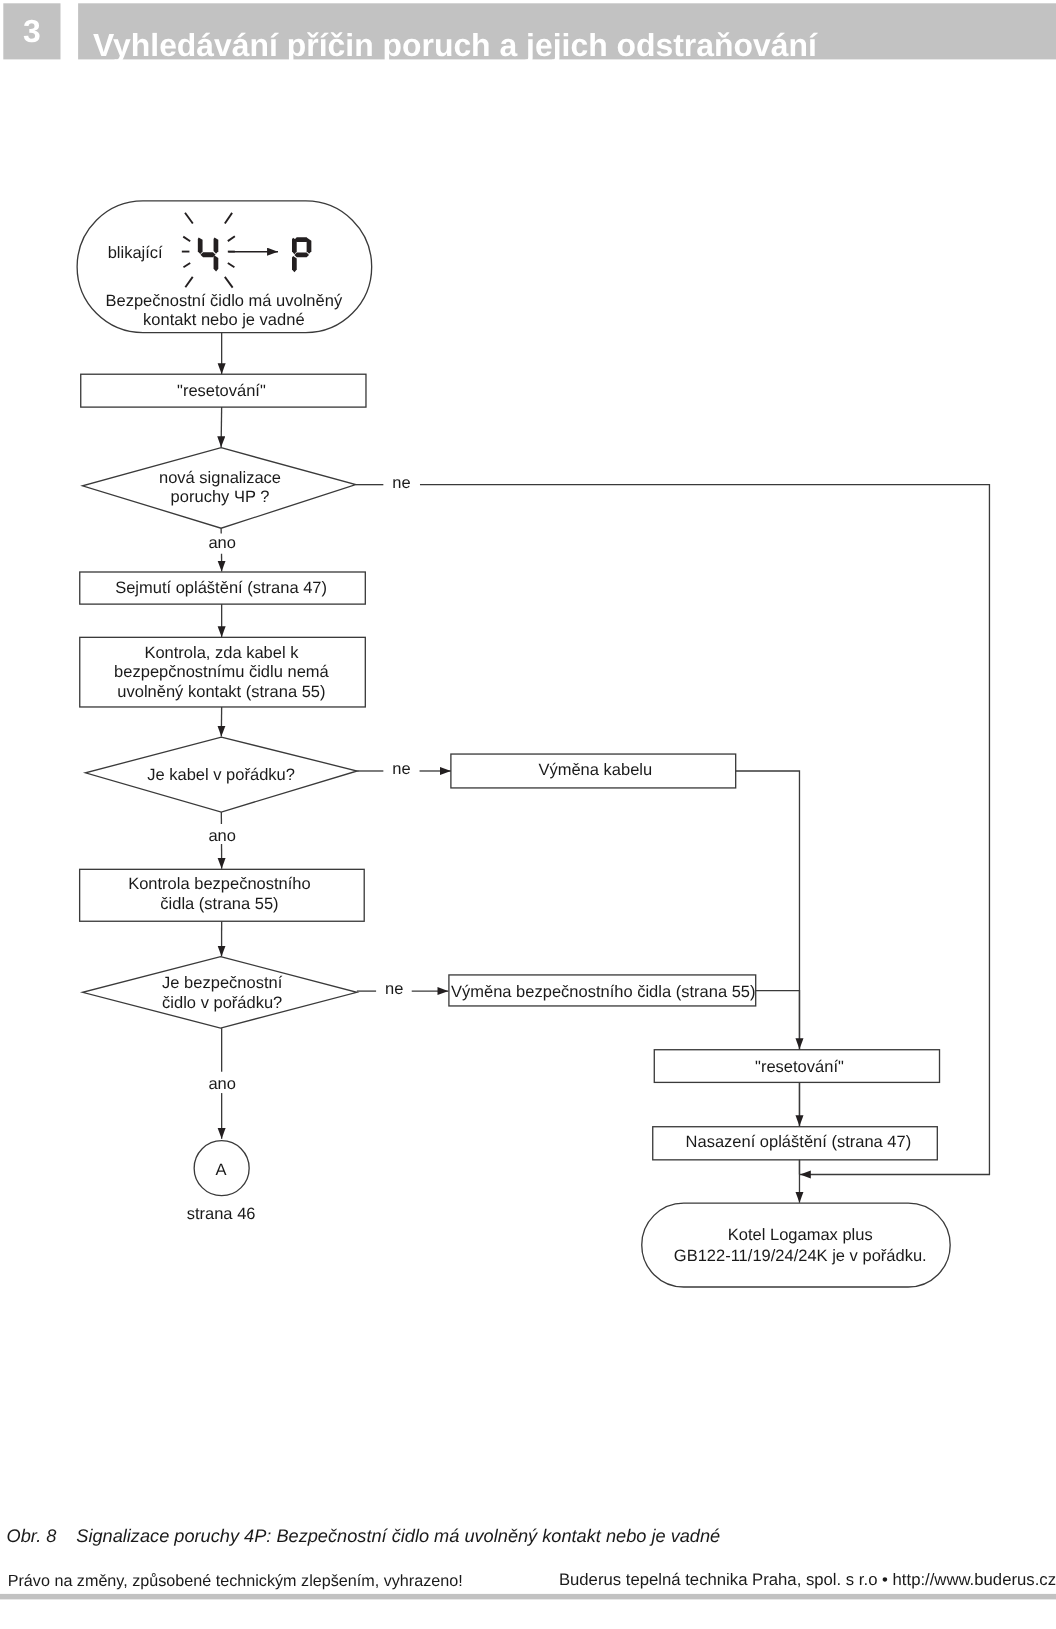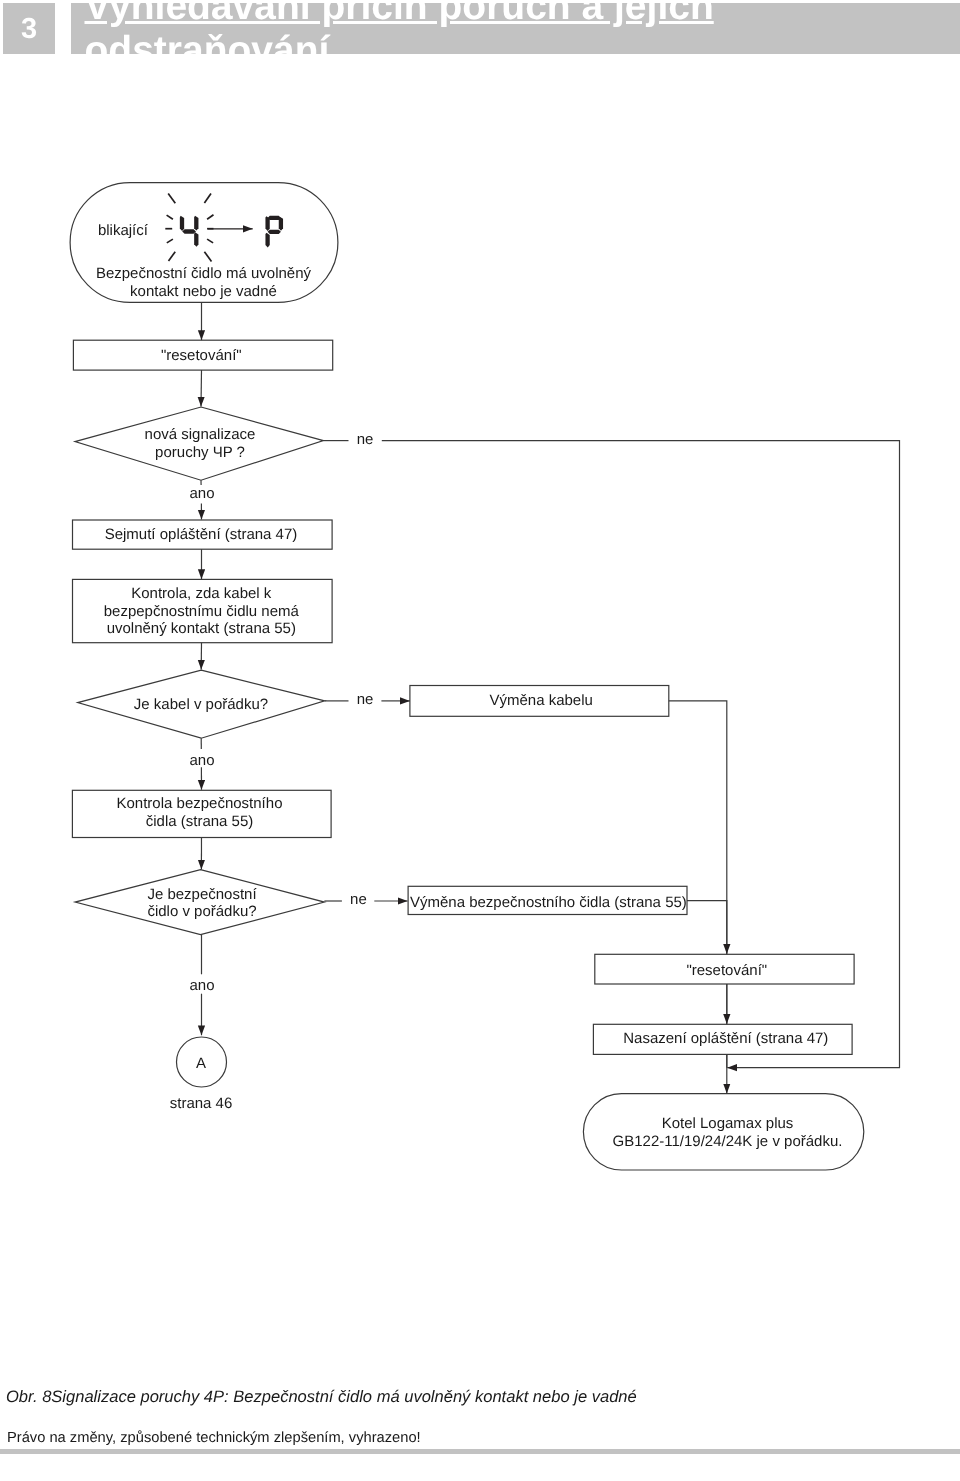--- a/index.html
+++ b/index.html
@@ -4,27 +4,27 @@
 <title>page</title>
 <style>
   html,body{margin:0;padding:0;}
   body{width:960px;height:1481px;background:#fff;font-family:"Liberation Sans",sans-serif;color:#1a1a1a;position:relative;overflow:hidden;-webkit-font-smoothing:antialiased;text-rendering:geometricPrecision;}
   .page{position:absolute;inset:0;}
   
   #chapter-header{position:absolute;left:0;top:2.6px;width:960px;height:51.6px;}
   #chapter-number-box{position:absolute;left:3.3px;top:0;width:51.5px;height:51.6px;background:#c2c2c2;}
   #chapter-number{position:absolute;left:0;top:1.5px;width:51.5px;height:51.6px;display:flex;align-items:center;justify-content:center;color:#fff;font-size:29px;font-weight:bold;}
   #chapter-title-box{position:absolute;left:71px;top:0;width:889px;height:51.6px;background:#c2c2c2;}
-  #chapter-title{position:absolute;left:13.5px;top:1px;height:51.6px;display:flex;align-items:center;color:#fff;font-size:39px;font-weight:bold;letter-spacing:0px;text-decoration:underline;}
+  #chapter-title{position:absolute;left:13.5px;top:14px;height:51.6px;display:flex;align-items:center;color:#fff;font-size:29px;font-weight:bold;letter-spacing:0px;}
   
   #flowchart{position:absolute;left:0;top:0;width:960px;height:1481px;}
   
   #figure-caption{position:absolute;left:6px;top:1387px;font-size:16.55px;font-style:italic;}
   #figure-caption .num{display:inline-block;}
-  #figure-caption .txt{display:inline-block;}
+  #figure-caption .txt{display:inline-block;margin-left:18px;}
   #footer-rule{position:absolute;left:0;top:1448.5px;width:960px;height:5.8px;background:#c2c2c2;}
   #footer-left{position:absolute;left:7px;top:1430px;font-size:14.7px;}
   #footer-right{position:absolute;right:0px;top:1428px;font-size:15.2px;}
   #page-number{position:absolute;left:2px;top:1458px;font-size:18.7px;margin-top:24px;}
   #footer-doc{position:absolute;right:2px;top:1458px;font-size:18.7px;}
 </style>
 </head>
 <body>
 
 <div class="page">
@@ -159,15 +159,16 @@
       <text x="201" y="1108">strana 46</text>
       <text x="727.5" y="1127.5">Kotel Logamax plus</text>
       <text x="727.5" y="1146">GB122-11/19/24/24K je v pořádku.</text>
     </g>
   </svg>
 
   <div id="figure-caption">
     <span class="num">Obr. 8</span><span class="txt">Signalizace poruchy 4P: Bezpečnostní čidlo má uvolněný kontakt nebo je vadné</span>
   </div>
   <div id="footer-left">Právo na změny, způsobené technickým zlepšením, vyhrazeno!</div>
+  <div id="footer-right">Buderus tepelná technika Praha, spol. s r.o • http://www.buderus.cz</div>
   <div id="footer-rule"></div>
   <div id="page-number">20</div>
 </div>
 
 </body></html>

